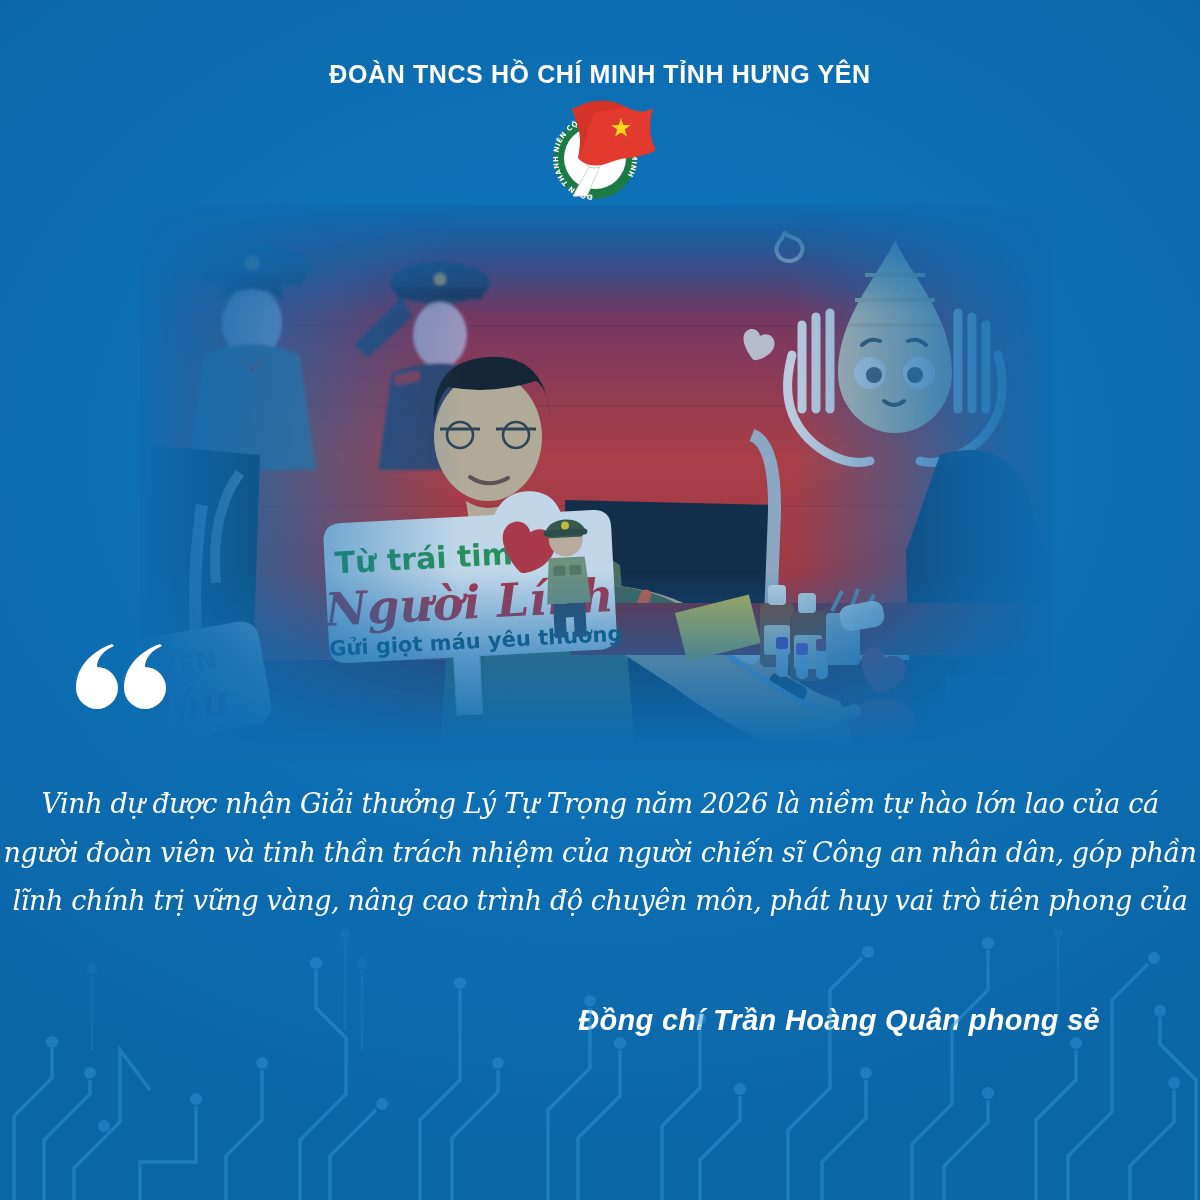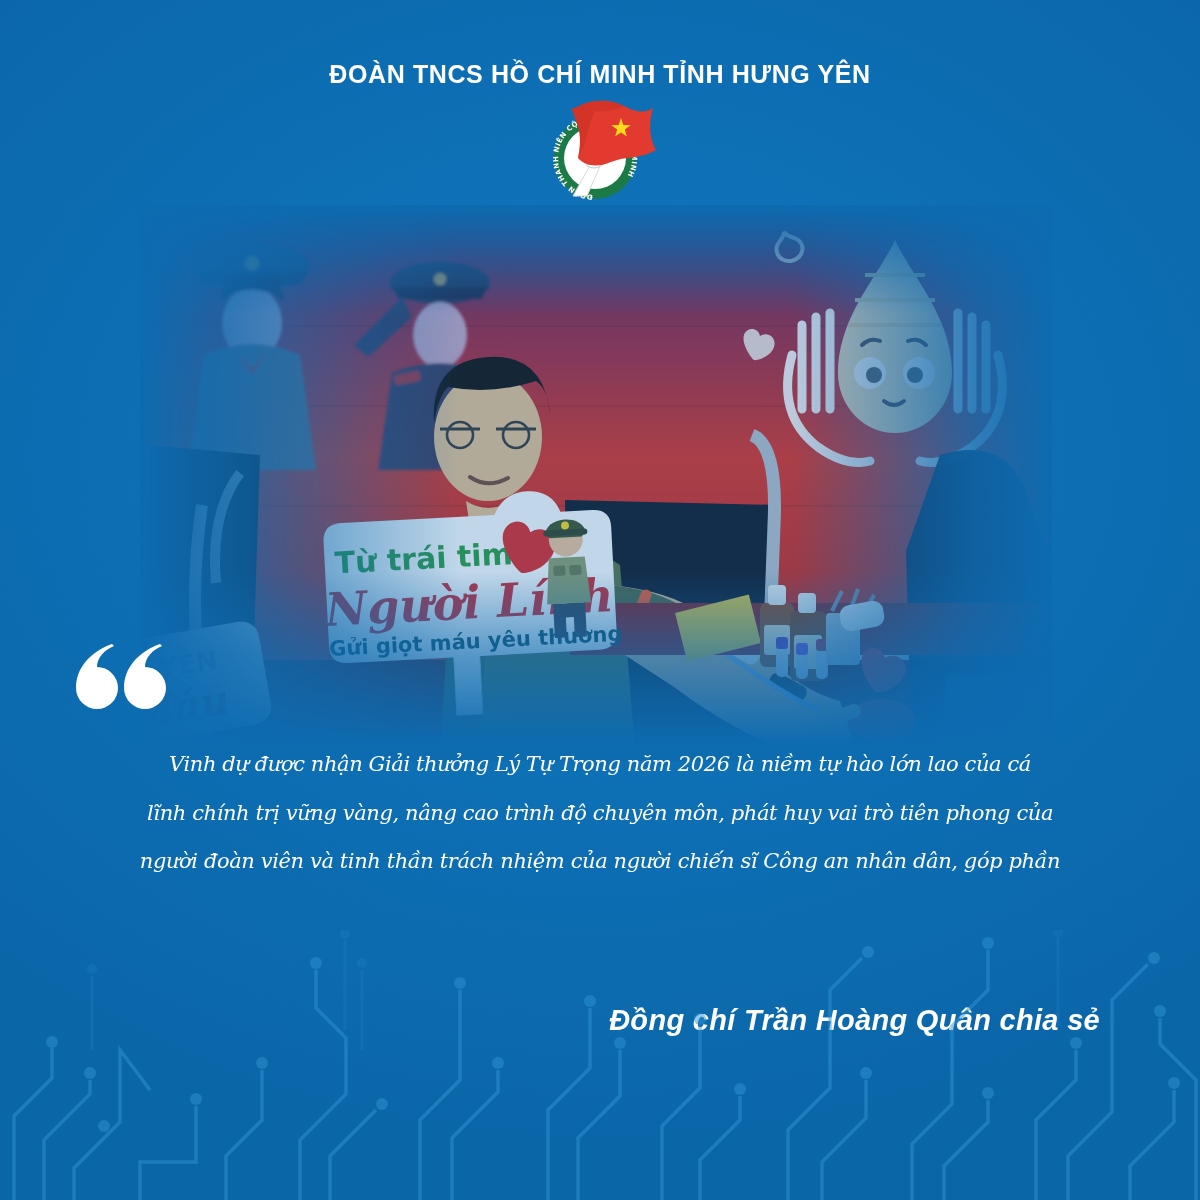--- a/index.html
+++ b/index.html
@@ -18,22 +18,22 @@
   .photo svg{display:block;}
   .fade{position:absolute;pointer-events:none;}
   .fade-left{left:0;top:0;bottom:0;width:320px;background:linear-gradient(90deg,#0d6eb3 0%,rgba(13,110,179,.75) 28%,rgba(13,110,179,0) 100%);}
   .fade-right{right:0;top:0;bottom:0;width:260px;background:linear-gradient(270deg,#0d6eb3 0%,rgba(13,110,179,.8) 30%,rgba(13,110,179,0) 100%);}
   .fade-top{left:0;right:0;top:0;height:110px;background:linear-gradient(180deg,#0d6eb3 0%,rgba(13,110,179,0) 100%);}
   .fade-bottom{left:0;right:0;bottom:0;height:190px;background:linear-gradient(0deg,#0d6eb3 8%,rgba(13,110,179,.6) 55%,rgba(13,110,179,0) 100%);}
   .tint{position:absolute;inset:0;background:rgba(16,100,170,.26);pointer-events:none;}
   
   .quote-mark{position:absolute;left:72px;top:638px;width:96px;height:78px;}
   .quote-block{
-    position:absolute;top:740px;left:0;width:100%;text-align:center;color:#ffffff;
-    font-family:"DejaVu Serif", serif;font-style:italic;font-size:21px;letter-spacing:-0.4px;
+    position:absolute;top:780px;left:0;width:100%;text-align:center;color:#ffffff;
+    font-family:"DejaVu Serif", serif;font-style:italic;font-size:27px;letter-spacing:-0.4px;
   }
   .quote-line{height:48.5px;line-height:48.5px;white-space:nowrap;}
   .attribution{
     position:absolute;top:1004px;right:100px;color:#ffffff;
     font-size:29px;font-style:italic;font-weight:bold;letter-spacing:.3px;
   }
   .circuits{position:absolute;left:0;bottom:0;width:1200px;height:270px;pointer-events:none;}
   .sign-top-text{font-family:"DejaVu Sans",sans-serif;font-weight:bold;font-size:30px;fill:#2f9e44;}
   .sign-title-text{font-family:"DejaVu Serif",serif;font-style:italic;font-weight:bold;font-size:46px;fill:#d7282f;}
   .sign-bottom-text{font-family:"DejaVu Sans",sans-serif;font-weight:bold;font-size:21px;fill:#17505c;}
@@ -228,25 +228,25 @@
 
   <div class="quote-mark">
     <svg width="96" height="78" viewBox="0 0 96 78">
       <path d="M40,6 C18,14 4,30 4,50 a21,21 0 1 0 21,-21 c0,-9 7,-17 17,-21 Z" fill="#ffffff"></path>
       <path d="M88,6 C66,14 52,30 52,50 a21,21 0 1 0 21,-21 c0,-9 7,-17 17,-21 Z" fill="#ffffff"></path>
     </svg>
   </div>
 
   <div class="quote-block">
     <div class="quote-line">Vinh dự được nhận Giải thưởng Lý Tự Trọng năm 2026 là niềm tự hào lớn lao của cá</div>
+    <div class="quote-line">người đoàn viên và tinh thần trách nhiệm của người chiến sĩ Công an nhân dân, góp phần</div>
     <div class="quote-line">lĩnh chính trị vững vàng, nâng cao trình độ chuyên môn, phát huy vai trò tiên phong của</div>
-    <div class="quote-line">người đoàn viên và tinh thần trách nhiệm của người chiến sĩ Công an nhân dân, góp phần</div>
   </div>
 
-  <div class="attribution">Đồng chí Trần Hoàng Quân chia sẻ</div>
+  <div class="attribution">Đồng chí Trần Hoàng Quân phong sẻ</div>
 
   <svg class="circuits" viewBox="0 0 1200 270">
     <g stroke="#2f93d2" stroke-width="3.5" fill="none" opacity=".5">
       <path d="M14,270 V186 L52,148 V118"></path>
         <circle cx="52" cy="112" r="6" fill="#2f93d2" stroke="none"></circle>
       <path d="M44,270 V210 L90,164 V150"></path>
         <circle cx="90" cy="143" r="6" fill="#2f93d2" stroke="none"></circle>
       <path d="M74,270 V238 L120,192 V120 L150,160"></path>
         <circle cx="104" cy="196" r="6" fill="#2f93d2" stroke="none"></circle>
       <path d="M140,270 V232 L196,232 V176"></path>

